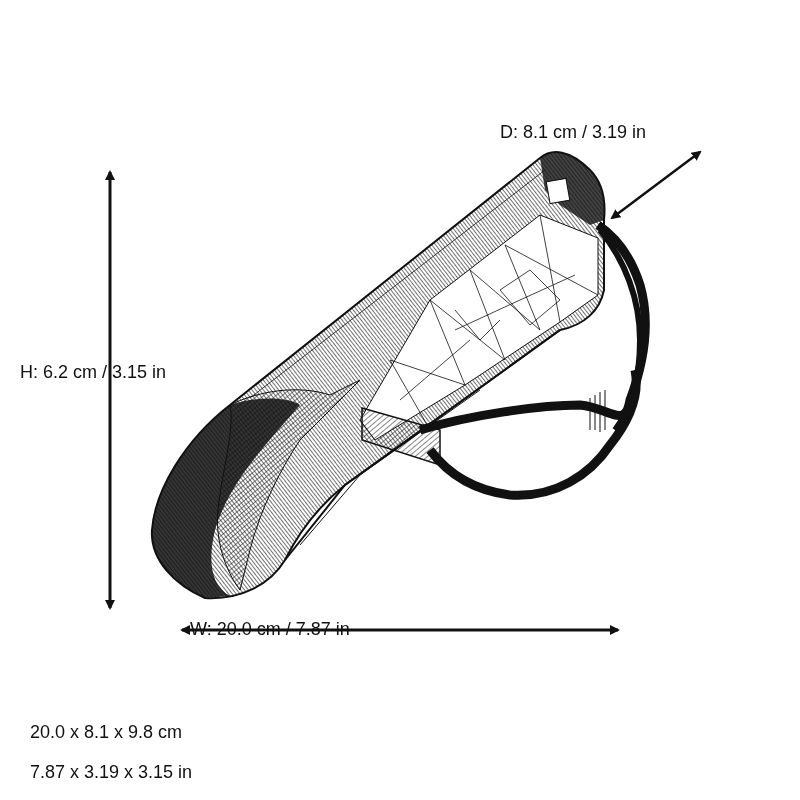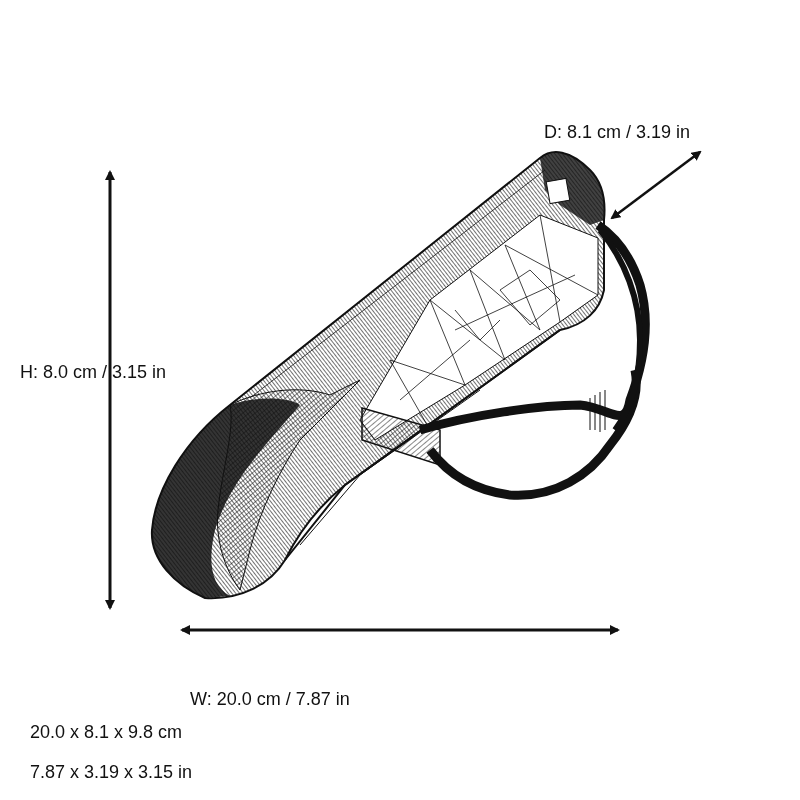--- a/index.html
+++ b/index.html
@@ -65,17 +65,17 @@
     <path d="M430,450 C445,470 470,490 510,495 C555,498 590,475 610,445 C630,420 640,395 635,370" stroke-width="9"></path>
 
     <path d="M600,230 C625,260 640,300 640,340 C640,380 630,410 615,430" stroke-width="6"></path>
 
     <g stroke-width="1">
       <path d="M595,395 L595,430 M600,392 L600,432 M605,390 L605,430 M590,398 L590,430"></path>
     </g>
   </g>
 </svg>
 
-<div class="label" style="left:500px; top:122px;margin-left:44px;">D: 8.1 cm / 3.19 in</div>
-<div class="label" style="left:20px; top:362px;">H: 8.0 cm / 3.15 in</div>
-<div class="label" style="left:190px; top:689px;">W: 20.0 cm / 7.87 in</div>
+<div class="label" style="left:500px; top:122px;">D: 8.1 cm / 3.19 in</div>
+<div class="label" style="left:20px; top:362px;">H: 6.2 cm / 3.15 in</div>
+<div class="label" style="left:190px; top:619px;">W: 20.0 cm / 7.87 in</div>
 <div class="label" style="left:30px; top:722px;">20.0 x 8.1 x 9.8 cm</div>
 <div class="label" style="left:30px; top:762px;">7.87 x 3.19 x 3.15 in</div>
 
 </body></html>

